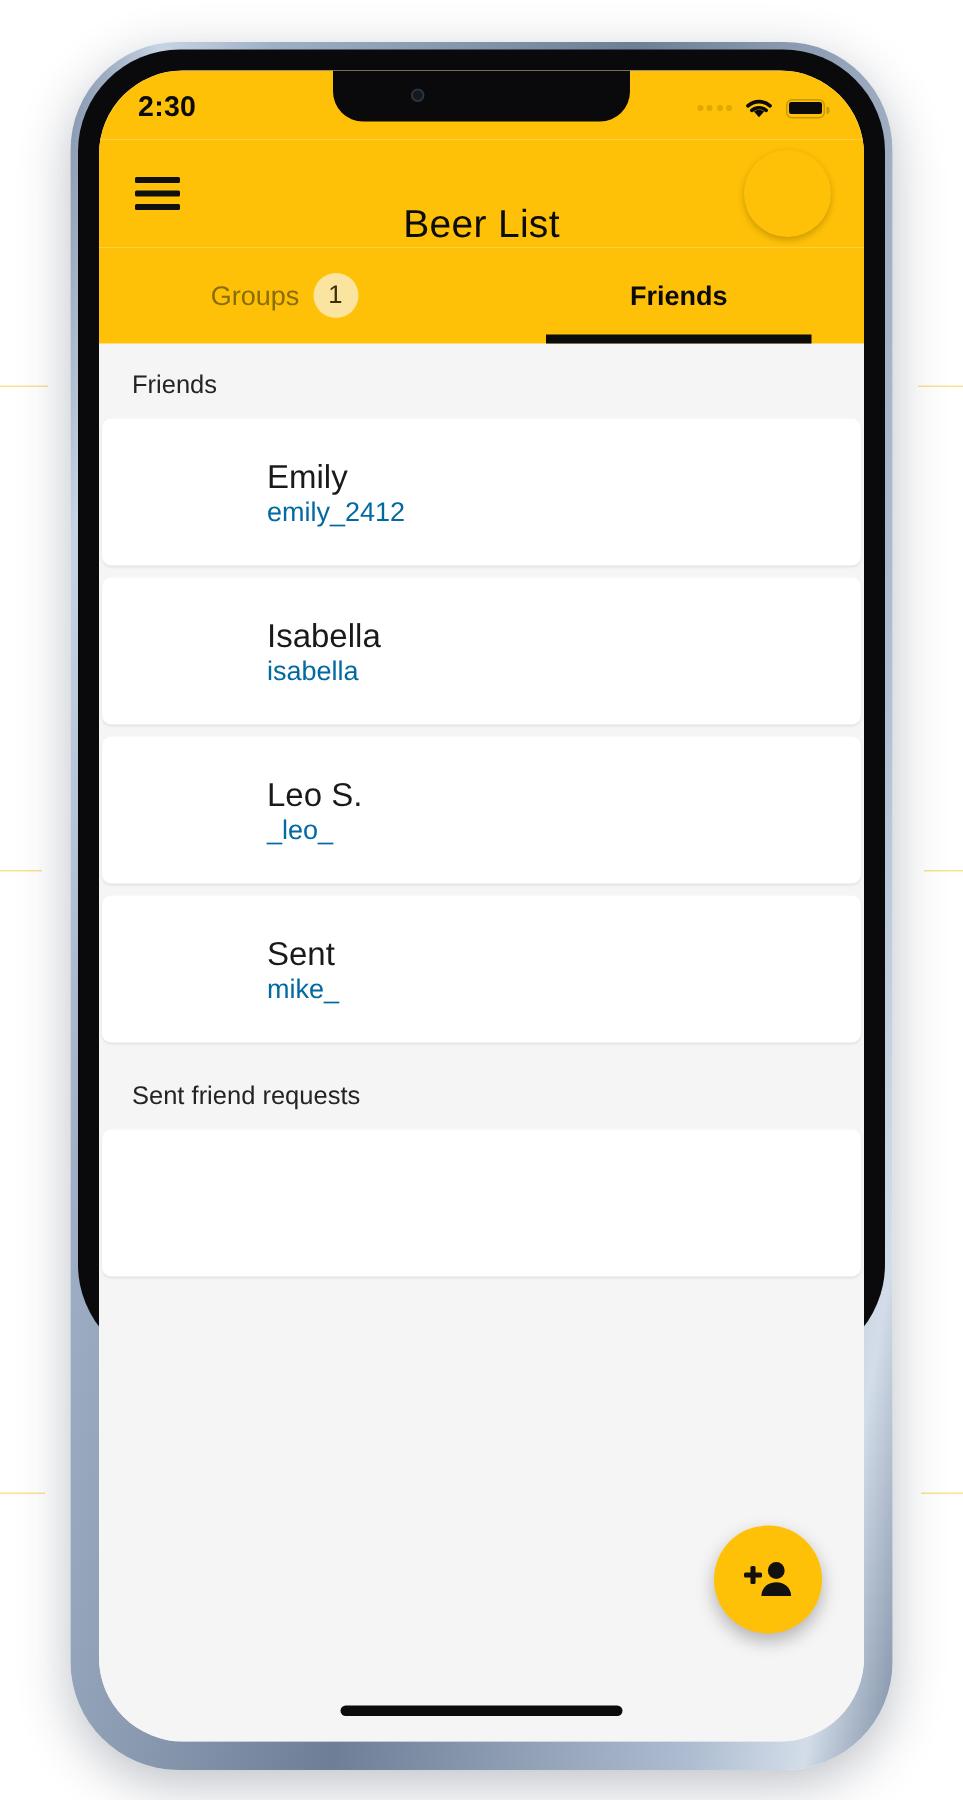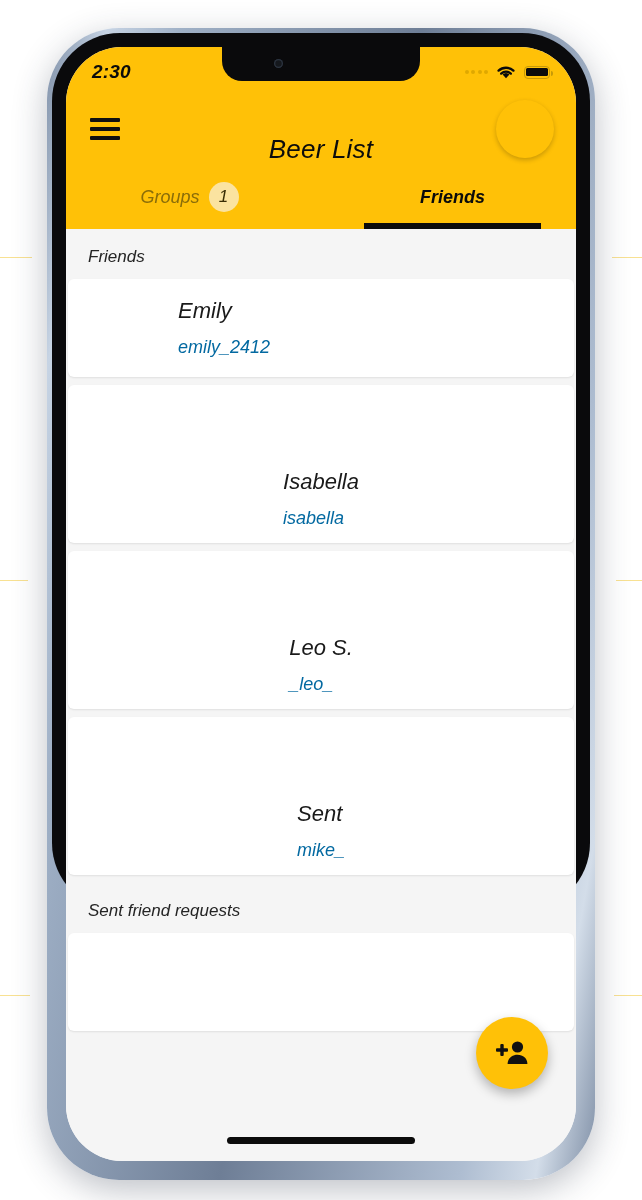--- a/index.html
+++ b/index.html
@@ -26,21 +26,20 @@
     width: 548px; height: 1152px;
     border-radius: 72px;
     background: linear-gradient(100deg,#7d8ea6 0%, #c7d4e4 8%, #9fb0c6 18%, #6e7e96 50%, #aebdd1 82%, #d3dde9 92%, #7e8ea5 100%);
     box-shadow: 0 10px 34px rgba(40,50,70,.30);
   }
   #phone-inner {
     position: absolute; left: 5px; top: 5px;
     width: 538px; height: 878px;
     border-radius: 68px;
     background: #0a0a0c;
-    font-style: italic;
   }
   #screen {
     position: absolute; left: 14px; top: 14px;
     width: 510px; height: 1114px;
     border-radius: 56px;
     background: #f6f6f6;
     overflow: hidden;
   }
 
   
@@ -108,23 +107,23 @@
   .tab-badge { min-width: 30px; height: 30px; border-radius: 50%; background:#FBE3A0;
     display:flex; align-items:center; justify-content:center; font-size: 17px; color:#3a2e05; font-weight: 400; }
 
   
   #content { position:absolute; left: 0; top: 182px; width: 510px; height: 932px;
     background: #f5f5f5; overflow: hidden; }
   .section-header { padding: 18px 22px 12px; font-size: 17px; color: #242424; background:#f5f5f5; }
   .card { background:#fff; margin: 0 2px 8px; border-radius: 6px;
     box-shadow: 0 1px 2px rgba(0,0,0,.09); display:flex; align-items:center;
     padding: 14px 18px; cursor: pointer; }
-  .card + .card { margin-top: 0; flex-direction: column; }
+  .card + .card { margin-top: 0; }
   .row-avatar { width: 70px; height: 70px; border-radius: 50%; overflow: hidden; flex: none; margin-right: 22px; }
-  .row-text { display:flex; flex-direction: column; gap: 13px; }
+  .row-text { display:flex; flex-direction: column; gap: 0; }
   .row-name { font-size: 22px; color: #1a1a1a; }
   .row-handle { font-size: 18px; color: #0369a1; }
 
   
   #fab { position:absolute; right: 28px; bottom: 72px; width: 72px; height: 72px;
     border-radius: 50%; background: #FFC107; display:flex; align-items:center; justify-content:center;
     box-shadow: 0 5px 12px rgba(0,0,0,.28); cursor:pointer; z-index: 15; }
 
   
   #home-indicator { position:absolute; left: 50%; transform: translateX(-50%); bottom: 17px;

